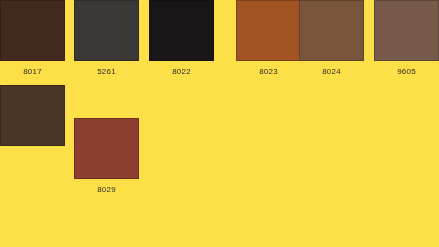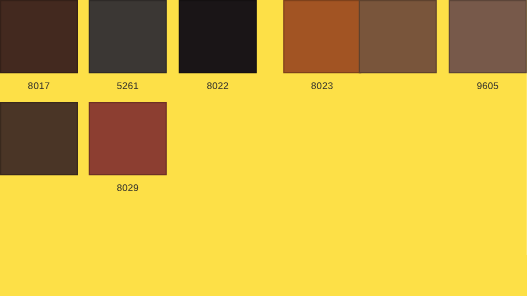--- a/index.html
+++ b/index.html
@@ -69,28 +69,29 @@
       <div class="swatch-cell" style="left: 149px;">
         <div class="swatch-chip" title="#1a1517" style="background: rgb(26, 21, 23);"></div>
         <span class="swatch-label">8022</span>
       </div>
       <div class="swatch-cell" style="left: 224px; padding-left: 12px;">
         <div class="swatch-chip" title="#a25423" style="background: rgb(162, 84, 35);"></div>
         <span class="swatch-label">8023</span>
       </div>
       <div class="swatch-cell" style="left: 299px;">
         <div class="swatch-chip" title="#79553b" style="background: rgb(121, 85, 59);"></div>
+        <span class="swatch-label">8024</span>
       </div>
       <div class="swatch-cell" style="left: 374px;">
         <div class="swatch-chip" title="#77594a" style="background: rgb(119, 89, 74);"></div>
         <span class="swatch-label">9605</span>
       </div>
     </div>
     <div class="swatch-row" style="top: 85px;">
       <div class="swatch-cell" style="left: 0px;">
         <div class="swatch-chip" title="#4a3526" style="background: rgb(74, 53, 38);"></div>
       </div>
-      <div class="swatch-cell" style="left: 74px;">
+      <div class="swatch-cell" style="left: 74px; margin-top: 33px;">
         <div class="swatch-chip" title="#8c3e31" style="background: rgb(140, 62, 49);"></div>
         <span class="swatch-label">8029</span>
       </div>
     </div>
   </div>
 
 </body></html>

